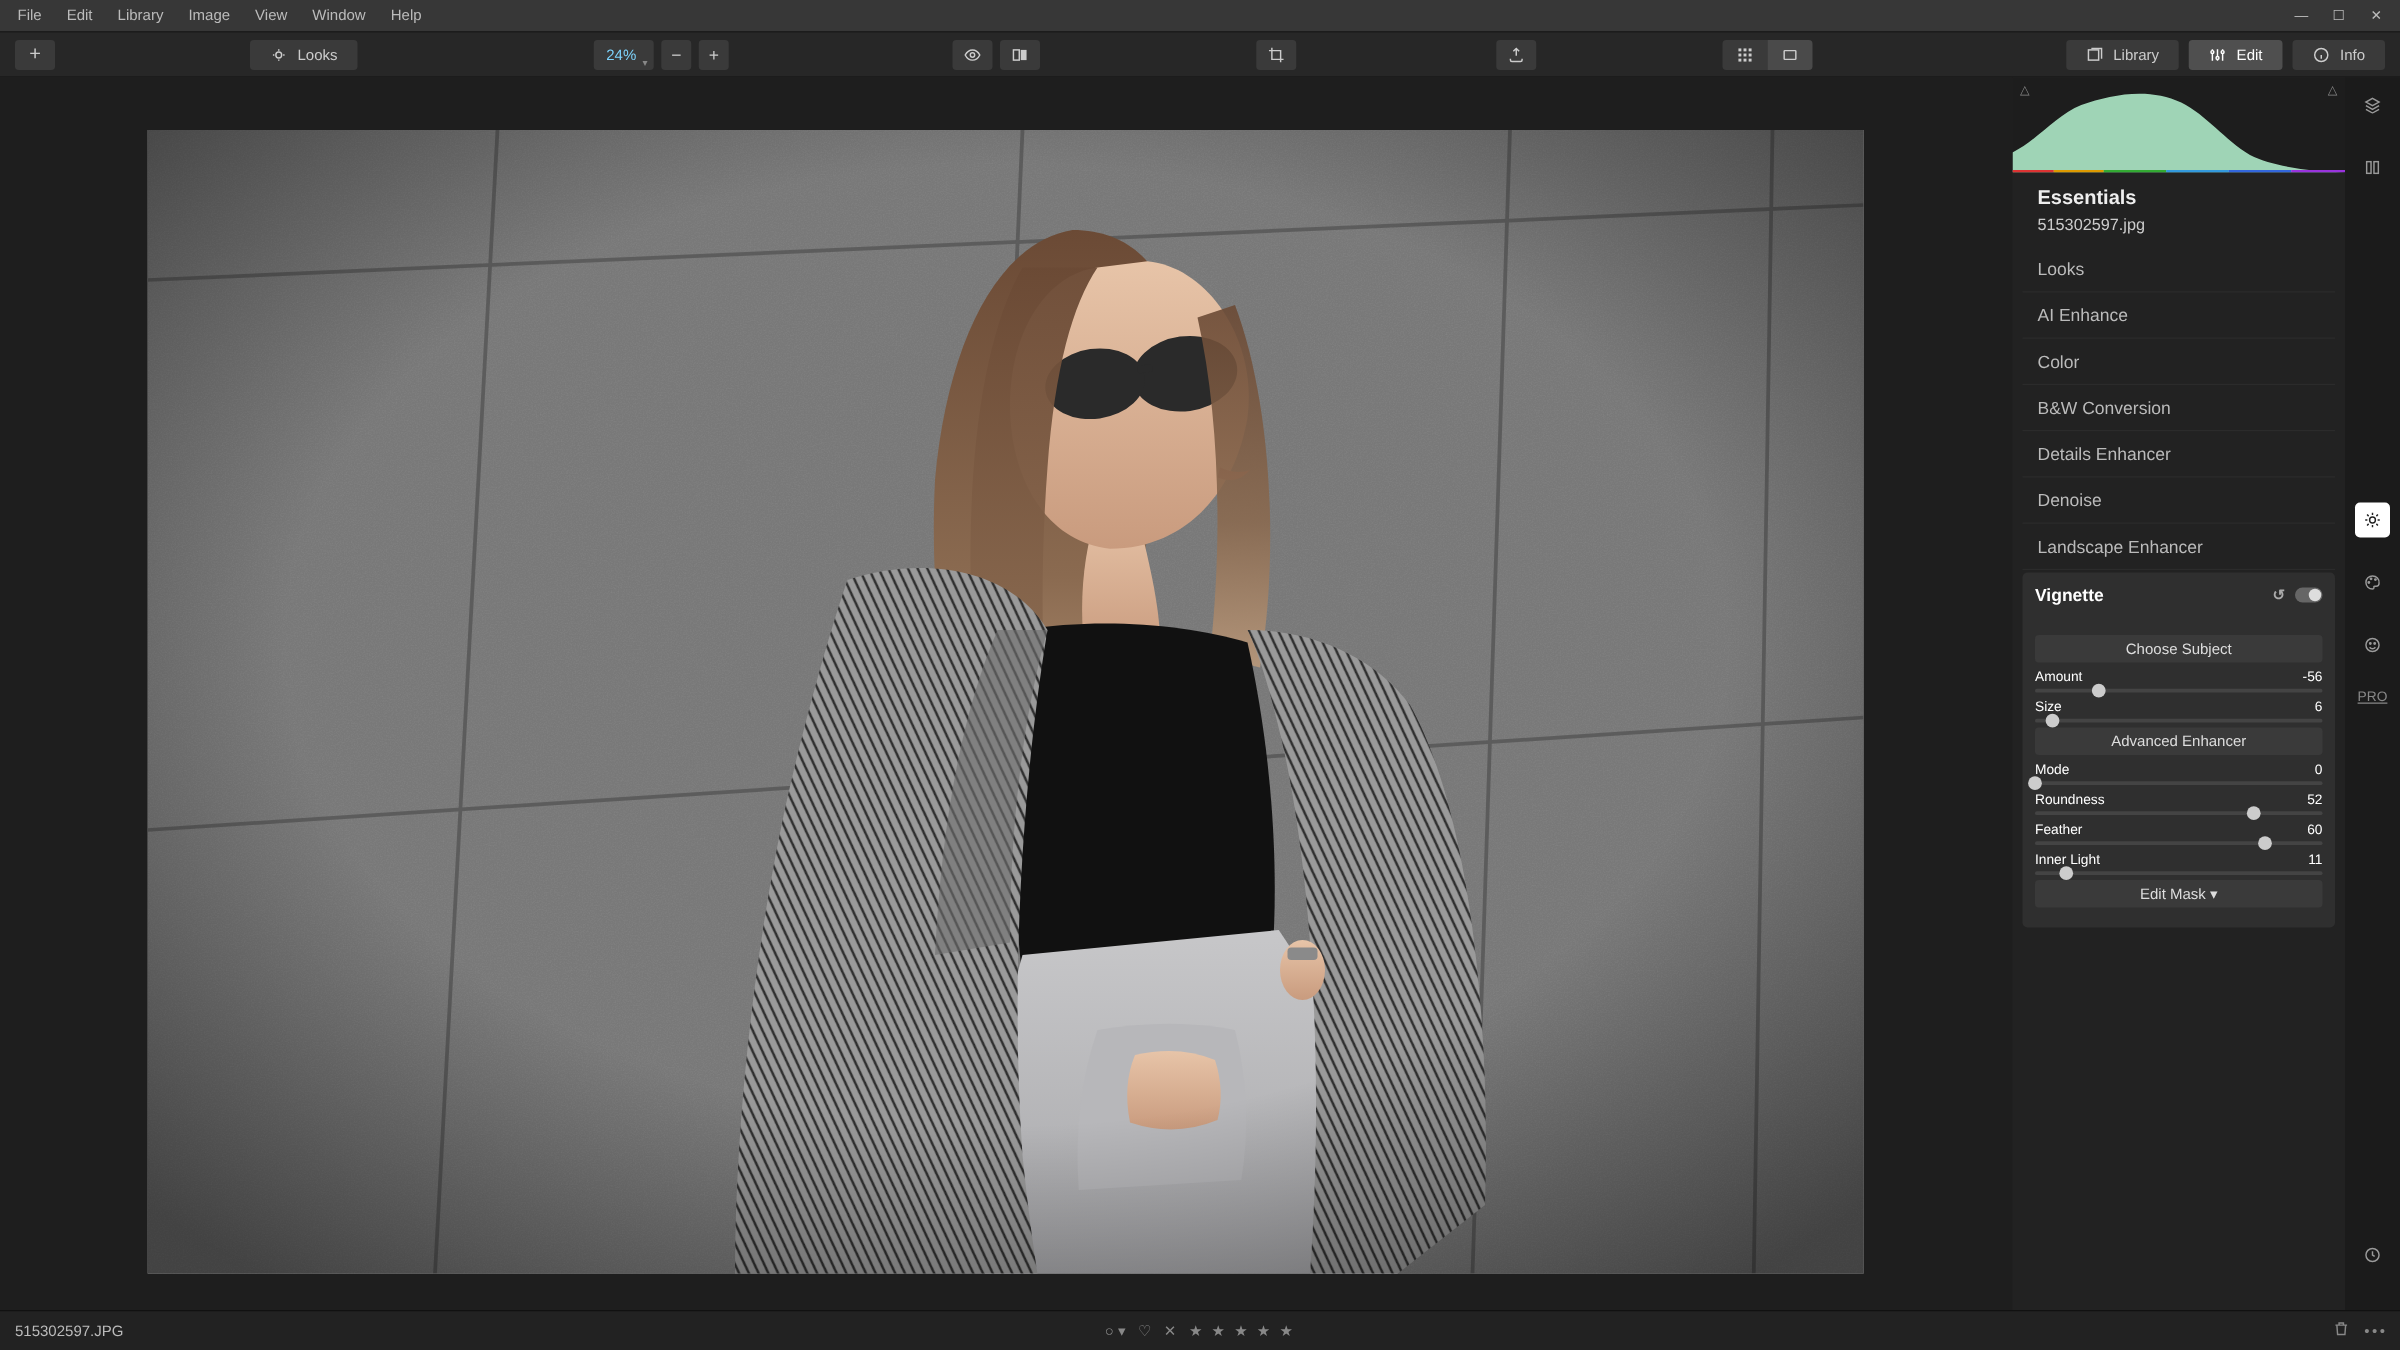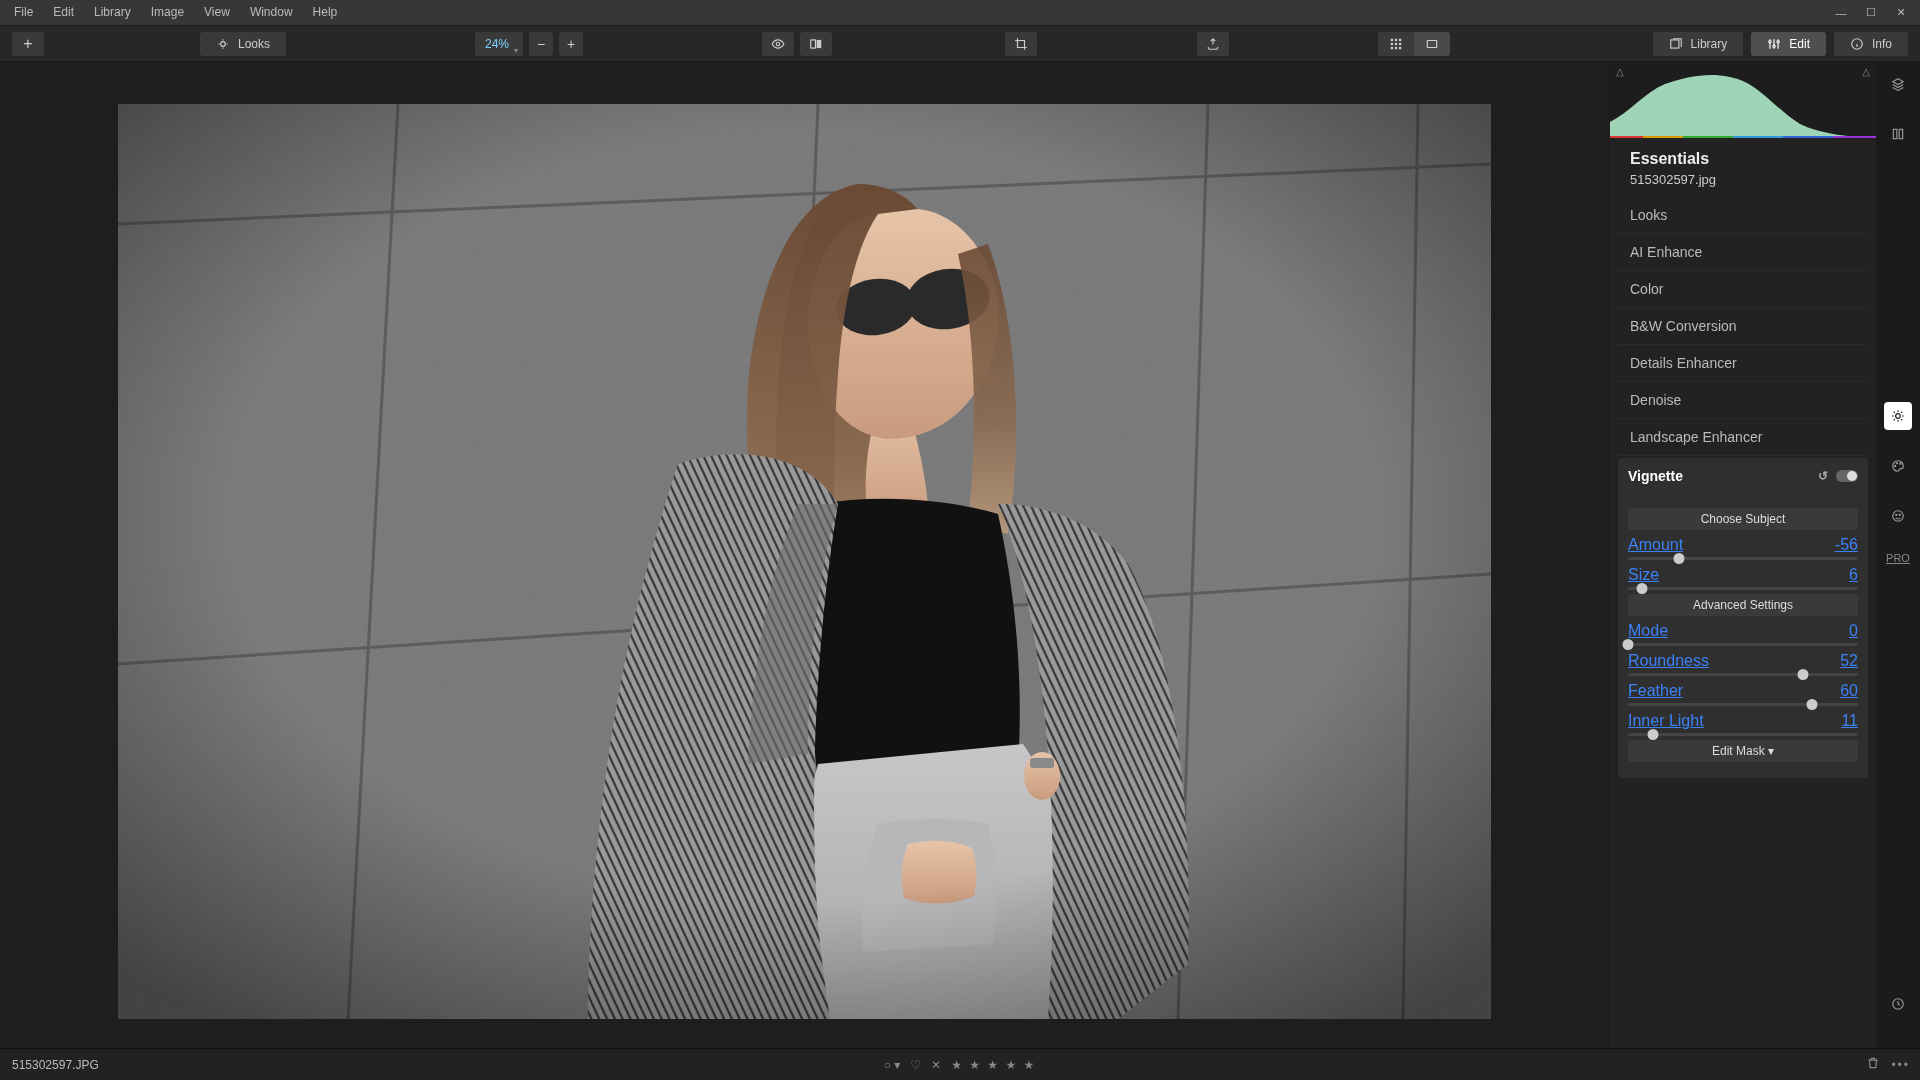--- a/index.html
+++ b/index.html
@@ -55,21 +55,21 @@
 
 .cat-active { background:#2f2f2f; border-radius:4px; padding:10px 10px 12px; margin:2px 0; }
 .cat-active .hdr { display:flex; align-items:center; justify-content:space-between; font-size:14px; font-weight:600; color:#fff; margin-bottom:24px; }
 .cat-active .hdr .ctrls { display:flex; gap:8px; align-items:center; }
 .cat-active .hdr .ctrls span { cursor:pointer; font-size:12px; color:#aaa; }
 .toggle { width:22px; height:12px; border-radius:6px; background:#666; position:relative; cursor:pointer; }
 .toggle::after { content:""; position:absolute; right:1px; top:1px; width:10px; height:10px; background:#ddd; border-radius:50%; }
 
 .btn-row { background:#3a3a3a; color:#ddd; font-size:12px; text-align:center; padding:4px 0; border-radius:3px; margin:4px 0; cursor:pointer; }
 .slider { margin:6px 0 2px; }
-.slider .lbl { display:flex; justify-content:space-between; font-size:16px; color:#3b82f6; margin-bottom:3px;text-decoration:underline; }
+.slider .lbl { display:flex; justify-content:space-between; font-size:11px; color:#ffffff; margin-bottom:3px; }
 .slider .track { height:3px; background:#444; border-radius:2px; position:relative; }
 .slider .thumb { position:absolute; top:-4px; width:11px; height:11px; background:#ccc; border-radius:50%; transform:translateX(-50%); cursor:pointer; }
 
 
 .vtools { width:44px; background:#1b1b1b; display:flex; flex-direction:column; align-items:center; padding-top:8px; gap:22px; }
 .vtools .vt { width:28px; height:28px; display:flex; align-items:center; justify-content:center; cursor:pointer; color:#999; border-radius:4px; }
 .vtools .vt.active { background:#fff; color:#222; }
 .vtools .sep { height:210px; }
 .vtools .pro { font-size:11px; color:#888; text-decoration:underline; cursor:pointer; }
 .vtools .bottom { margin-top:auto; margin-bottom:30px; }
@@ -333,21 +333,21 @@
         <div class="slider">
           <div class="lbl">
               <span>Size</span>
               <span>6</span>
             </div>
           <div class="track">
               <div class="thumb" style="left:6%"></div>
             </div>
         </div>
 
-        <div class="btn-row">Advanced Settings</div>
+        <div class="btn-row">Advanced Enhancer</div>
 
         <div class="slider">
           <div class="lbl">
               <span>Mode</span>
               <span>0</span>
             </div>
           <div class="track">
               <div class="thumb" style="left:0%"></div>
             </div>
         </div>

